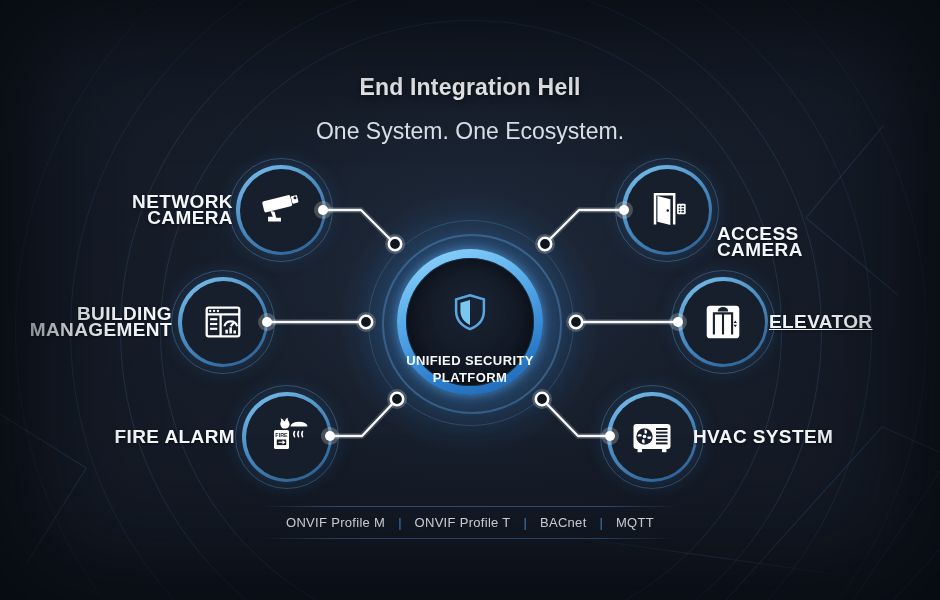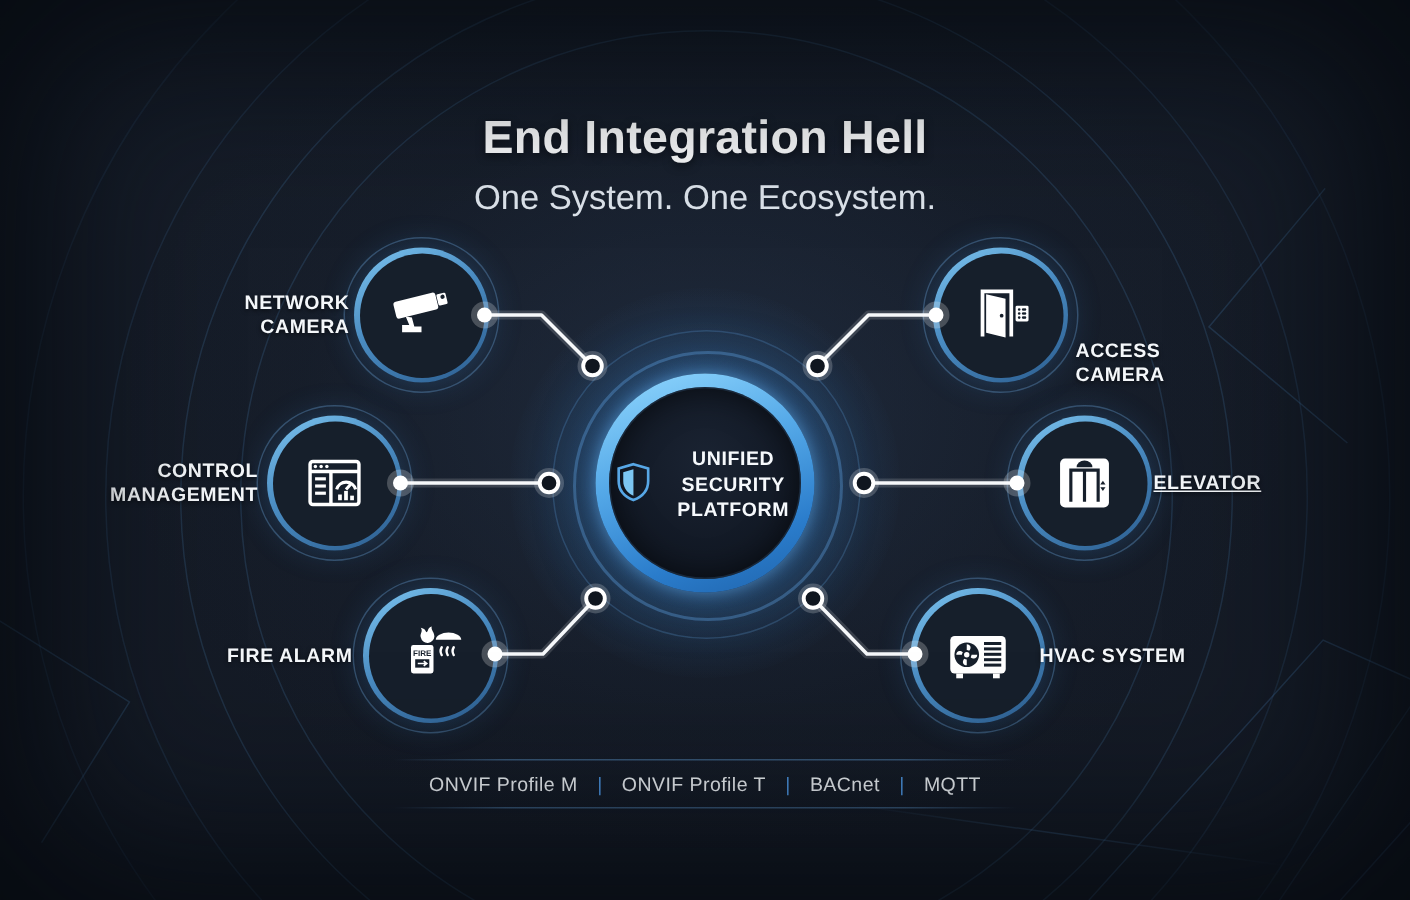--- a/index.html
+++ b/index.html
@@ -20,56 +20,56 @@
   .dc3{width:800px;height:800px;left:70px;top:-70px;border-color:rgba(72,126,178,0.17);}
   .dc4{width:910px;height:910px;left:15px;top:-125px;border-color:rgba(72,126,178,0.13);}
   .deco-poly{position:absolute;border:1px solid rgba(72,126,178,0.28);z-index:1;}
   .dp1{width:130px;height:300px;left:770px;top:420px;transform:rotate(24deg) skewX(-18deg);}
   .dp2{width:90px;height:220px;left:880px;top:460px;transform:rotate(20deg) skewX(-14deg);border-color:rgba(72,126,178,0.18);}
   .dp3{width:120px;height:120px;left:830px;top:150px;transform:rotate(40deg);border:none;border-left:1px solid rgba(72,126,178,0.25);border-bottom:1px solid rgba(72,126,178,0.25);}
   .dp4{width:110px;height:110px;left:-45px;top:430px;transform:rotate(32deg);border:none;border-top:1px solid rgba(72,126,178,0.25);border-right:1px solid rgba(72,126,178,0.25);}
   .dp5{width:300px;height:1px;left:560px;top:556px;border:none;background:linear-gradient(to right,transparent,rgba(72,126,178,0.3),transparent);transform:rotate(8deg);}
   
   .title{position:absolute;left:0;width:100%;top:74px;text-align:center;
-    font-size:31px;font-weight:bold;color:#fbfcfd;letter-spacing:0.2px;z-index:6;
+    font-size:23px;font-weight:bold;color:#fbfcfd;letter-spacing:0.2px;z-index:6;
     text-shadow:0 2px 6px rgba(0,0,0,0.5);}
   .subtitle{position:absolute;left:0;width:100%;top:118px;text-align:center;
     font-size:23px;color:#dde4ec;z-index:6;}
   
   .hub-glow{position:absolute;left:340px;top:192px;width:260px;height:260px;border-radius:50%;z-index:2;
     background:radial-gradient(circle, rgba(56,140,220,0.30) 0%, rgba(56,140,220,0.10) 55%, transparent 72%);}
   .hub-ring-faint{position:absolute;border-radius:50%;z-index:2;}
   .hrf1{width:204px;height:204px;left:368px;top:220px;border:1px solid rgba(96,160,220,0.25);}
   .hrf2{width:176px;height:176px;left:382px;top:234px;border:2px solid rgba(96,160,220,0.38);}
   .hub{position:absolute;left:397px;top:249px;width:146px;height:146px;border-radius:50%;z-index:4;
     background:linear-gradient(160deg,#93d9ff 0%, #55a9e8 40%, #2a7ccb 75%, #1f63ab 100%);
     box-shadow:0 0 38px rgba(58,142,222,0.55), 0 0 10px rgba(120,190,250,0.5);
     display:flex;align-items:center;justify-content:center;}
   .hub-inner{width:128px;height:128px;border-radius:50%;
     background:radial-gradient(circle at 50% 38%, #1a2332 0%, #121925 62%, #0e141e 100%);
     box-shadow:inset 0 0 0 1px rgba(90,150,210,0.18), inset 0 0 22px rgba(0,0,0,0.6);
-    display:flex;flex-direction:row;align-items:center;justify-content:flex-start;gap:5px;}
+    display:flex;flex-direction:column;align-items:center;justify-content:flex-end;gap:16px;}
   .hub-label{font-size:13px;font-weight:bold;letter-spacing:0.4px;text-align:center;line-height:17px;color:#f6f9fc;}
   
   .node{position:absolute;width:90px;height:90px;border-radius:50%;padding:0;z-index:4;
     background:linear-gradient(150deg,#7ec6f1 0%, #4a8cc2 45%, #2b5c8e 100%);
     box-shadow:0 0 22px rgba(60,132,205,0.30);
     display:flex;align-items:center;justify-content:center;}
   .node::after{content:"";position:absolute;left:-7px;top:-7px;width:102px;height:102px;border-radius:50%;
     border:1px solid rgba(110,170,225,0.33);}
   .node-inner{width:83px;height:83px;border-radius:50%;background:#161f2b;
     display:flex;align-items:center;justify-content:center;}
   .n-camera{left:236px;top:165px;}
   .n-building{left:178px;top:277px;}
   .n-fire{left:242px;top:392px;}
   .n-access{left:622px;top:165px;}
   .n-elevator{left:678px;top:277px;}
   .n-hvac{left:607px;top:392px;}
   
-  .node-label{position:absolute;z-index:6;font-size:13px;font-weight:bold;letter-spacing:0.4px;
+  .node-label{position:absolute;z-index:6;font-size:19px;font-weight:bold;letter-spacing:0.4px;
     line-height:16px;color:#f4f7fa;text-shadow:0 1px 3px rgba(0,0,0,0.55);white-space:nowrap;}
   .lab-right{text-align:right;}
   .lab-left{text-align:left;}
   .l-camera{right:707px;top:194px;}
   .l-building{right:768px;top:306px;}
   .l-fire{right:705px;top:429px;}
   .l-access{left:717px;top:194px;margin-top:32px;}
   .l-elevator{left:769px;top:314px;text-decoration:underline;}
   .l-hvac{left:693px;top:429px;}
   
@@ -295,21 +295,21 @@
         </g>
       </svg>
     </div>
   </div>
 
   <div class="node-label lab-right l-camera">
     <span style="display:block">NETWORK</span>
     <span style="display:block">CAMERA</span>
   </div>
   <div class="node-label lab-right l-building">
-    <span style="display:block">CONTROL</span>
+    <span style="display:block">BUILDING</span>
     <span style="display:block">MANAGEMENT</span>
   </div>
   <div class="node-label lab-right l-fire">
     <span style="display:block">FIRE ALARM</span>
   </div>
   <div class="node-label lab-left l-access">
     <span style="display:block">ACCESS</span>
     <span style="display:block">CAMERA</span>
   </div>
   <div class="node-label lab-left l-elevator">

